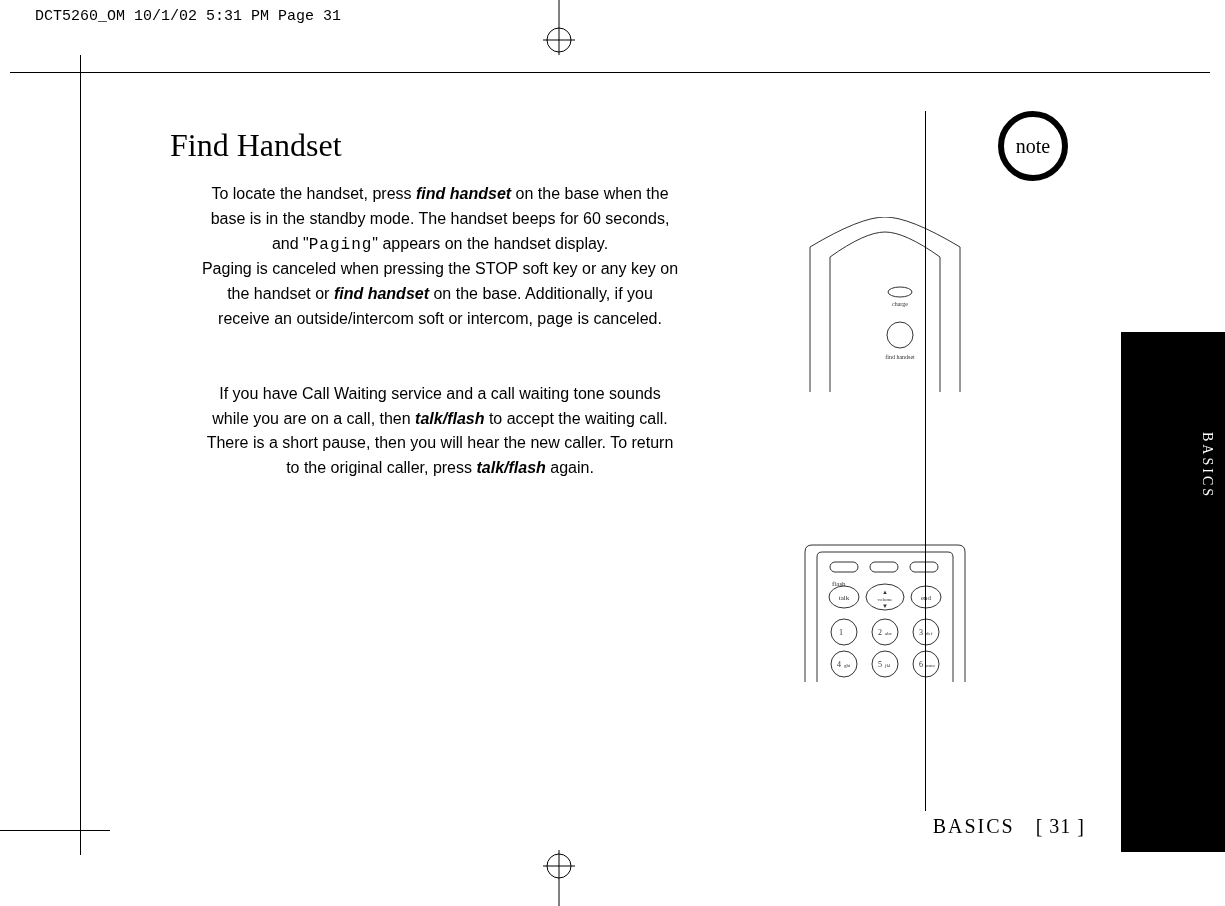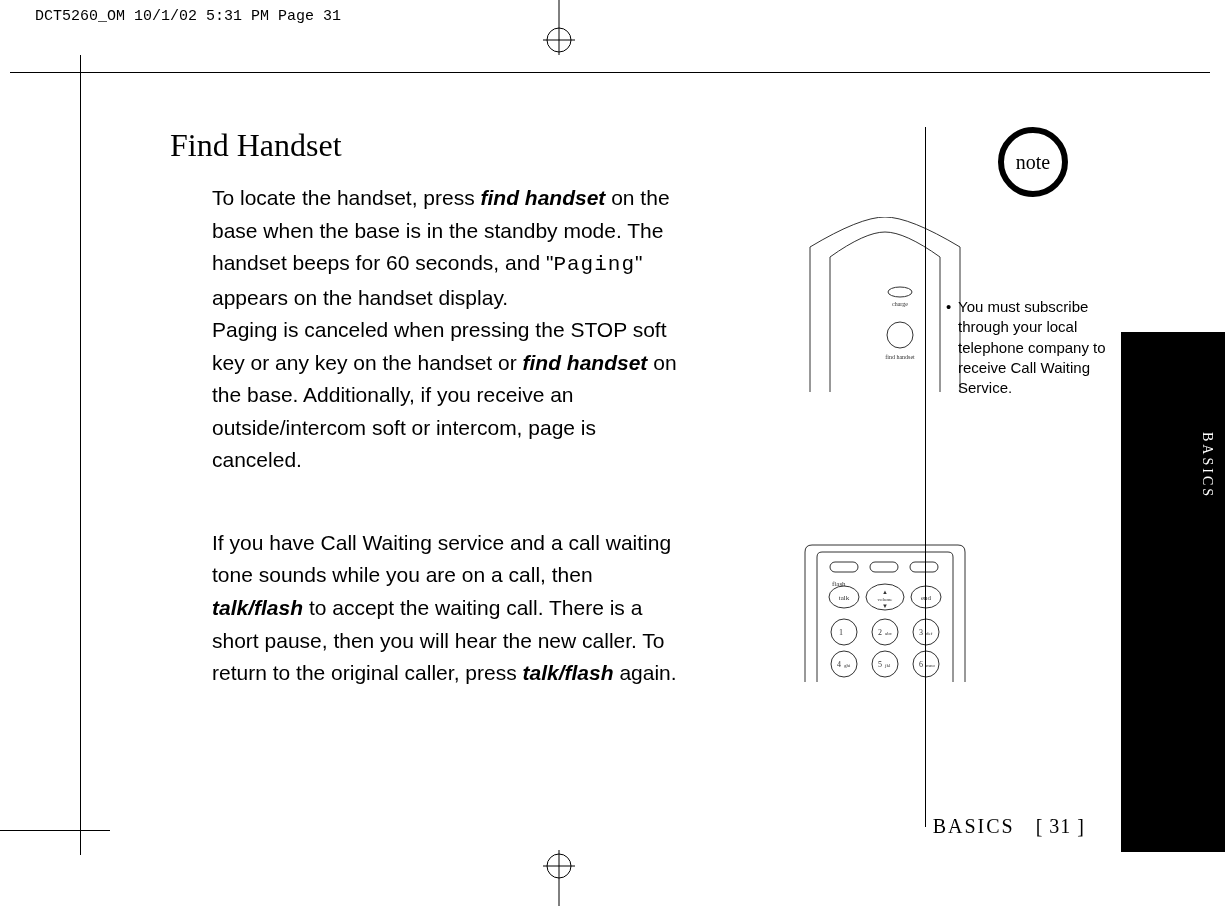--- a/index.html
+++ b/index.html
@@ -40,32 +40,33 @@
     width: 510px;
   }
   .heading {
     font-size: 32px;
     font-weight: normal;
     margin-bottom: 18px;
     font-family: Georgia, serif;
   }
   .body-text {
     font-family: 'Trebuchet MS', Arial, sans-serif;
-    font-size: 21px;
+    font-size: 16px;
     line-height: 1.55;
-    margin-left: 42px;
+    margin-left: 30px;
     margin-bottom: 50px;
+    text-align: center;
   }
   .bt-bold-italic { font-weight: bold; font-style: italic; }
   .bt-bold { font-weight: normal; }
   .bt-mono { font-family: 'Courier New', monospace; letter-spacing: 1px; }
 
   .sidebar {
     position: absolute;
-    top: 55px;
+    top: 39px;
     right: 105px;
     width: 195px;
     border-left: 1px solid #000;
     padding-left: 20px;
     height: 700px;
   }
   .note-icon {
     width: 70px; height: 70px;
     border: 6px solid #000;
     border-radius: 50%;
@@ -212,21 +213,20 @@
         <text x="85" y="125" font-size="5" fill="#333" stroke="none">jkl</text>
       <circle cx="126" cy="122" r="13"></circle>
         <text x="119" y="125" font-size="8" fill="#333" stroke="none">6</text>
         <text x="126" y="125" font-size="5" fill="#333" stroke="none">mno</text>
     </g>
   </svg>
 
   <div class="sidebar">
     <div class="note-icon">note</div>
     <div class="note-gap"></div>
-    <div class="note-item">You must subscribe through your local telephone company to receive Call Waiting Service.</div>
   </div>
 
   <div class="side-tab"></div>
   <div class="side-tab-label">BASICS</div>
 
   <div class="footer">
     <span>BASICS</span>&nbsp;&nbsp;&nbsp;<span class="pnum">[ 31 ]</span>
   </div>
 </div>
 

